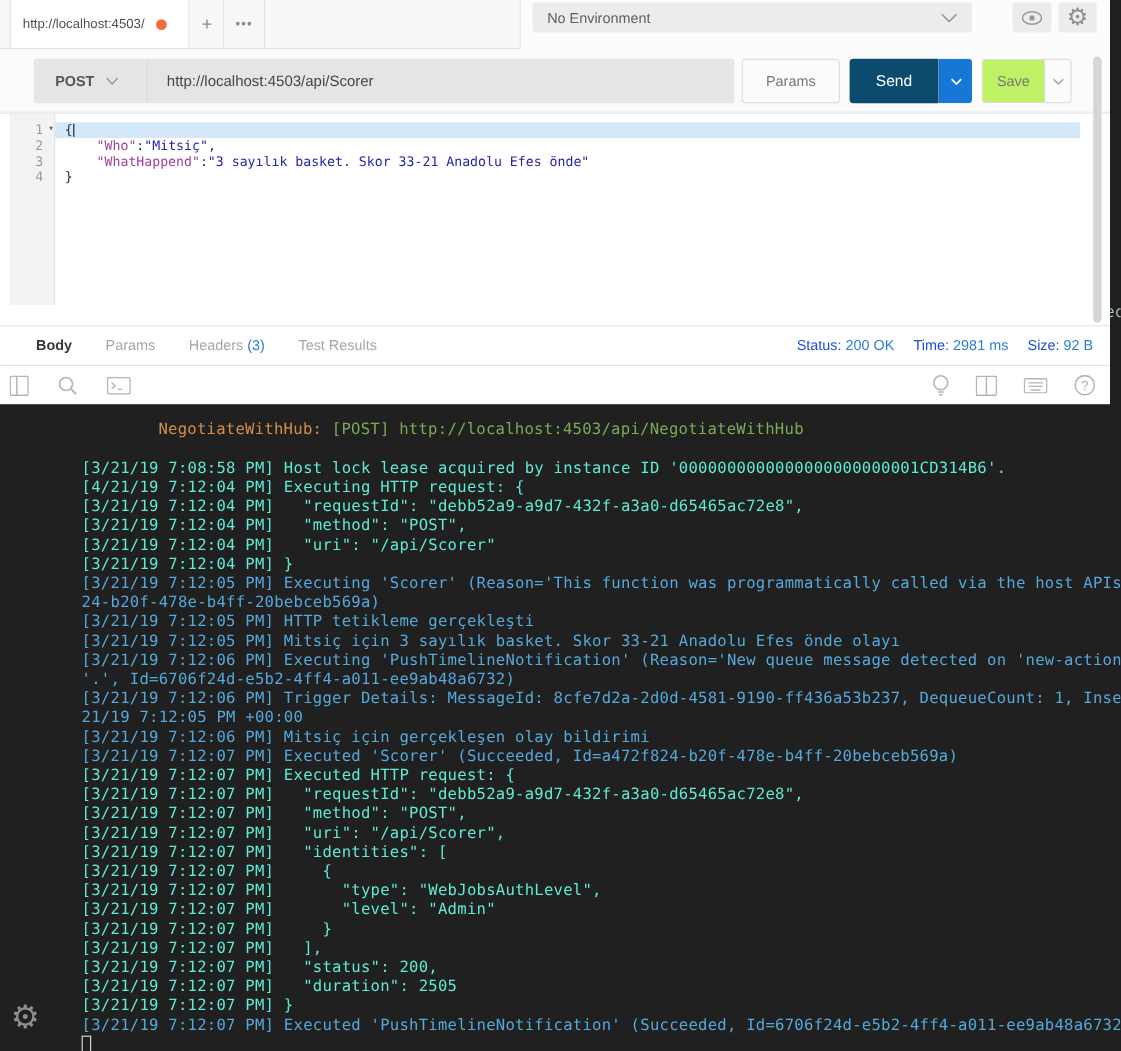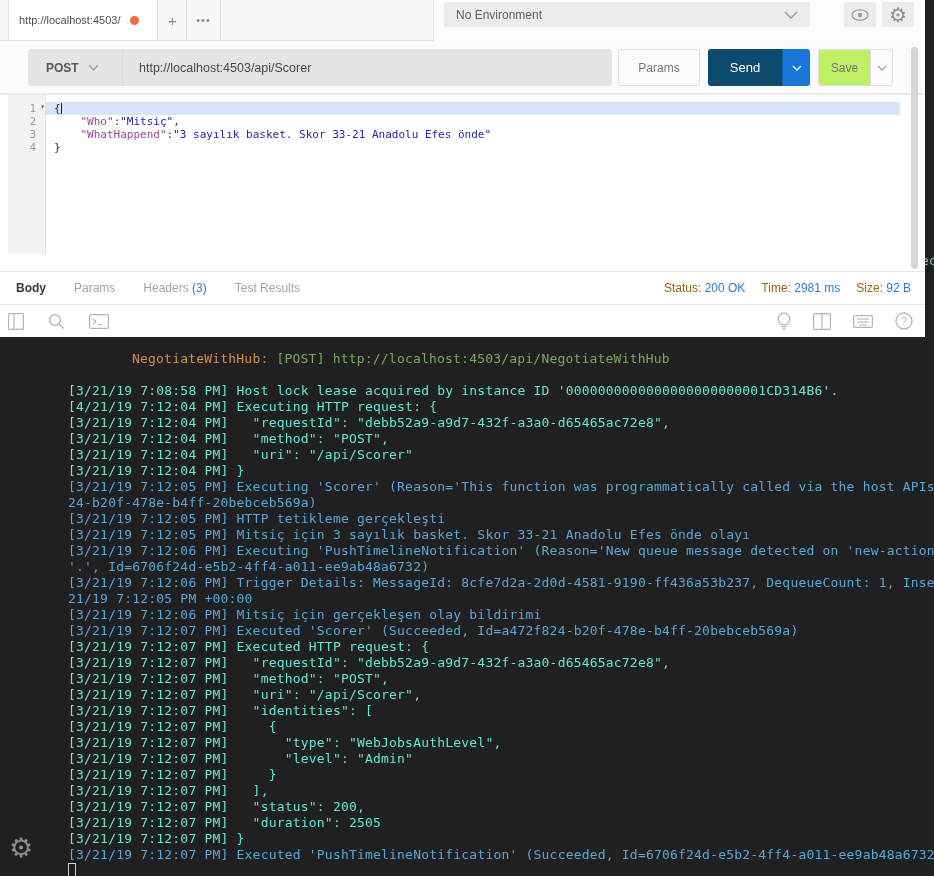--- a/index.html
+++ b/index.html
@@ -61,26 +61,26 @@
   .lt{flex:1;white-space:pre;color:#333;padding-left:8px;}
   .lt.active{background:#d3e7f8;}
   .seg-key{color:#a0449e;}
   .seg-str{color:#2626a8;}
   .seg-plain{color:#333;}
   .ed-cursor{display:inline-block;width:1px;height:11px;background:#222;vertical-align:-2px;}
 
   
   .resp-bar{position:absolute;left:0;top:271px;width:925px;height:34px;background:#fff;
             border-top:1px solid #e6e6e6;border-bottom:1px solid #e6e6e6;display:flex;align-items:center;}
-  .rtabs{display:flex;padding-left:16px;gap:28px;}
+  .rtabs{display:flex;padding-left:30px;gap:28px;}
   .rtab{font-size:12px;color:#a5a5a5;cursor:pointer;white-space:nowrap;}
   .rtab.active{color:#383838;font-weight:bold;}
   .rtab .count{color:#2d7dd2;}
   .rmeta{margin-left:auto;display:flex;gap:16px;padding-right:14px;font-size:12px;white-space:nowrap;}
-  .rmeta .lab{color:#a16207;}
+  .rmeta .lab{color:#1d4ed8;}
   .rmeta .val{color:#2d7dd2;}
 
   
   .toolbar{position:absolute;left:0;top:305px;width:925px;height:32px;background:#fff;display:flex;align-items:center;}
   .tool-ic{margin-left:24px;display:flex;align-items:center;cursor:pointer;}
   .tool-ic:first-child{margin-left:8px;}
   .tool-right{margin-left:auto;display:flex;align-items:center;}
   .tool-right .tool-ic{margin-left:22px;}
   .tool-right .tool-ic:last-child{margin-right:12px;}
 

